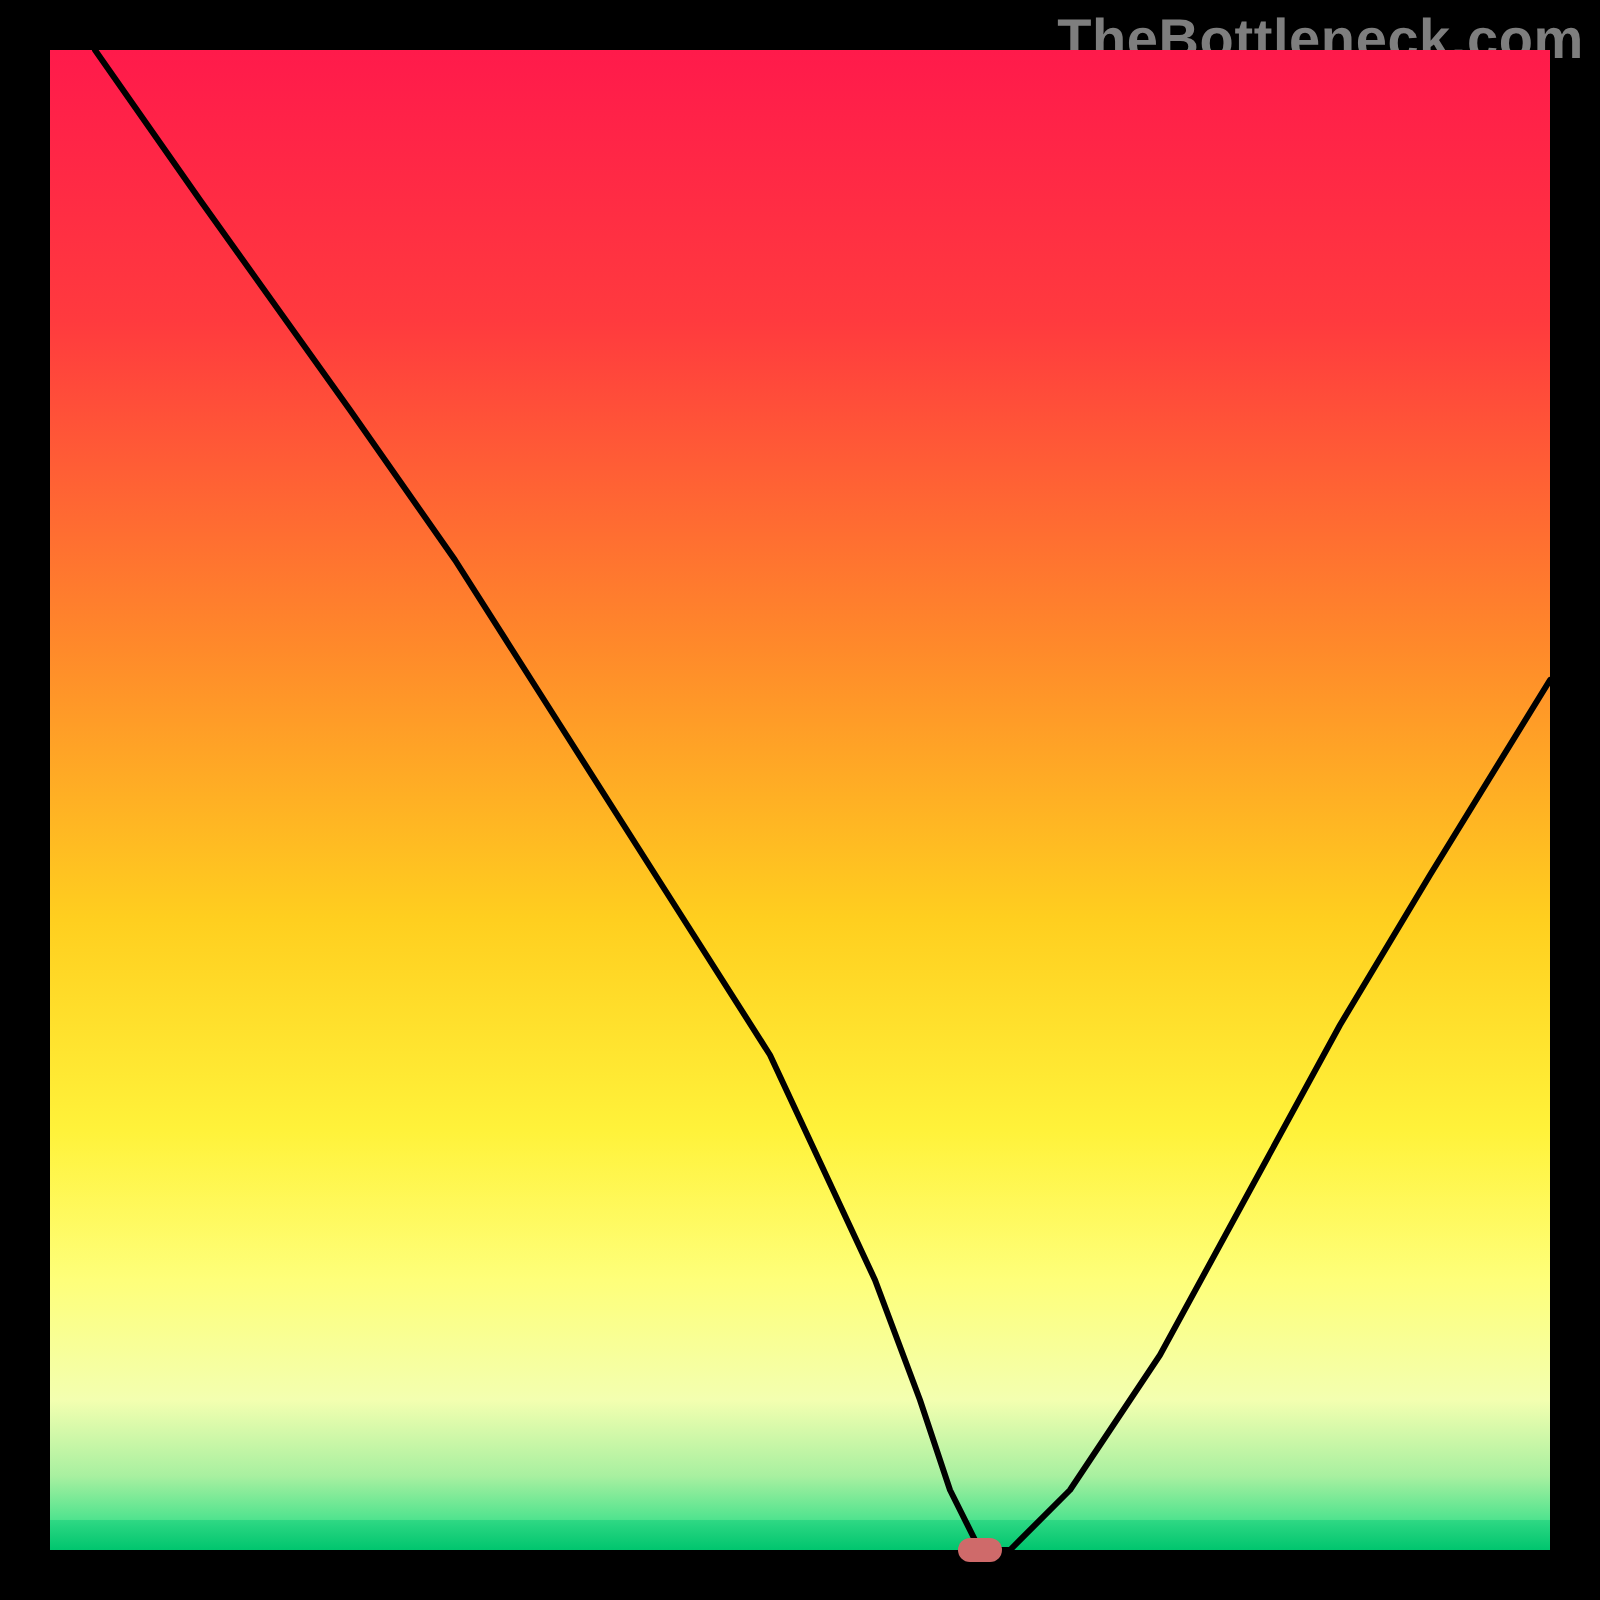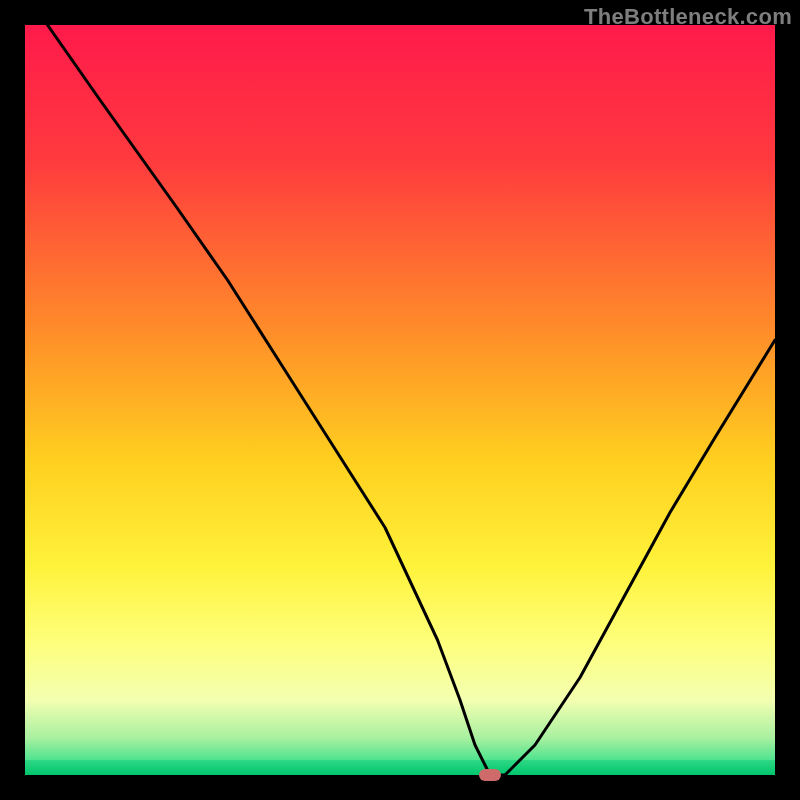--- a/index.html
+++ b/index.html
@@ -49,21 +49,21 @@
     position: absolute;
     width: 22px;
     height: 12px;
     border-radius: 6px;
     transform: translate(-50%, -50%);
   }
   .attribution {
     position: absolute;
     top: 4px;
     right: 8px;
-    font-size: 22px;
+    font-size: 28px;
     font-weight: 600;
     letter-spacing: 0.3px;
     color: #7e7e7e;
   }
 </style>
 </head>
 <body>
 
 <div class="frame">
   <div class="attribution">TheBottleneck.com</div>

